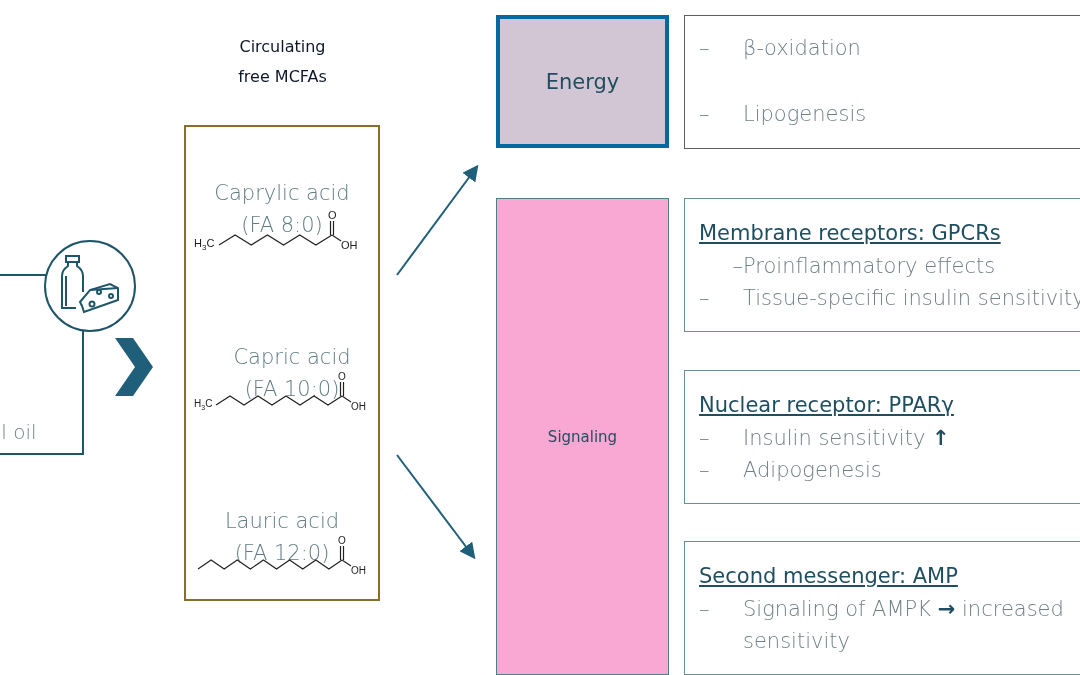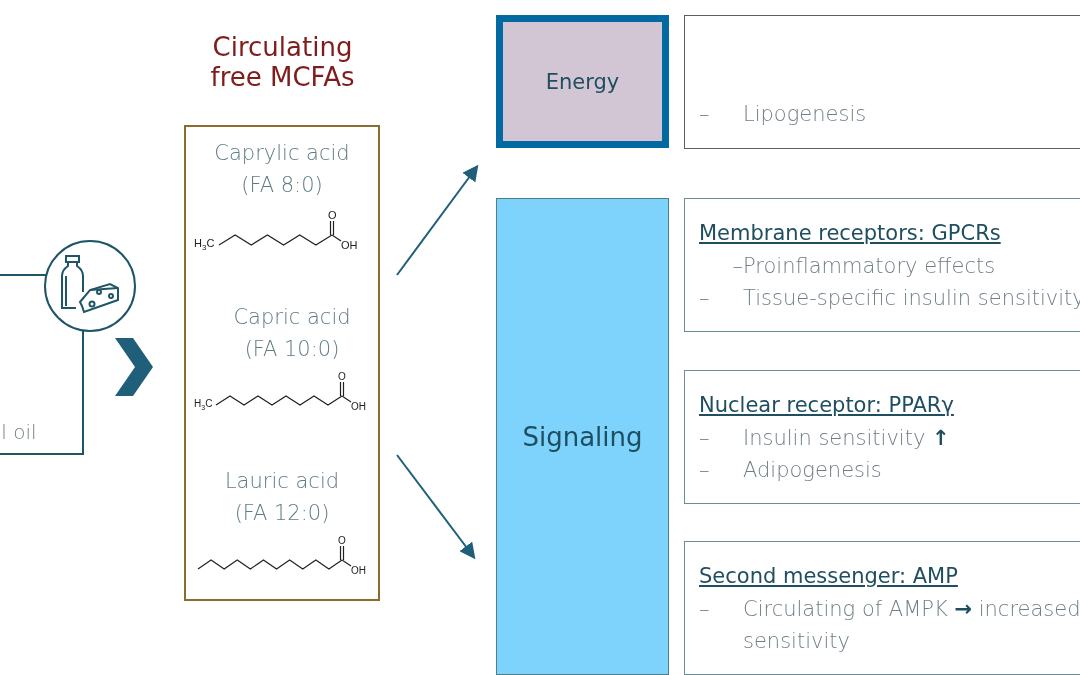--- a/index.html
+++ b/index.html
@@ -18,44 +18,44 @@
   .src-text { color: #6f7f86; font-size: 20px; position: absolute; white-space: nowrap; }
   #food-icon-wrap {
     left: 44px; top: 240px; width: 92px; height: 92px;
     border: 2px solid #1f5568; border-radius: 50%; background: #fff; box-sizing: border-box;
   }
   #chevron { left: 115px; top: 338px; }
 
   
   #circ-title {
     left: 185px; top: 32px; width: 195px; text-align: center;
-    color: #7f1d1d; font-size: 26px; line-height: 30px; font-weight: 400;
+    color: #0f172a; font-size: 16px; line-height: 30px; font-weight: 400;
   }
   #acid-box {
     left: 184px; top: 125px; width: 196px; height: 476px;
     border: 2px solid #8a6d2c; box-sizing: border-box;
   }
   .acid-name {
     position: absolute; left: 0; width: 100%; text-align: center;
-    color: #5f7c84; font-size: 21px; line-height: 32px;
+    color: #5f7c84; font-size: 21px; line-height: 32px; margin-top: 40px;
   }
   .struct { position: absolute; }
 
   
   #energy-box {
     left: 496px; top: 15px; width: 173px; height: 133px;
-    background: #d2c6d4; border: 7px solid #0369a1; box-sizing: border-box;
+    background: #d2c6d4; border: 4px solid #0369a1; box-sizing: border-box;
     display: flex; align-items: center; justify-content: center; text-align: center;
     color: #1f4e60; font-size: 21px; line-height: 32px; font-weight: 400;
   }
   #signaling-box {
     left: 496px; top: 198px; width: 173px; height: 477px;
-    background: #7dd3fc; border: 1px solid #4e7f86; box-sizing: border-box;
+    background: #f9a8d4; border: 1px solid #4e7f86; box-sizing: border-box;
     display: flex; align-items: center; justify-content: center;
-    color: #1f4e60; font-size: 26px; font-weight: 400;
+    color: #1f4e60; font-size: 15px; font-weight: 400;
   }
 
   
   .detail {
     position: absolute; left: 684px; width: 410px;
     background: #fff; box-sizing: border-box; border: 1px solid #6a8e94;
   }
   .detail.gray { border-color: #5e5e5e; }
   .detail-title { position: absolute; left: 14px; color: #1f4e60; font-size: 21px; font-weight: 400; white-space: nowrap; text-decoration: underline; }
   .item { position: absolute; left: 14px; color: #6f7f86; font-size: 21px; white-space: nowrap; }
@@ -153,32 +153,33 @@
 <div id="energy-box" class="abs">
   <div>
     <div>Energy</div>
   </div>
 </div>
 <div id="signaling-box" class="abs">
   <span>Signaling</span>
 </div>
 
 <div class="detail gray" style="top:15px; height:134px;">
+  <div class="item" style="top:20px;"><span class="dash">–</span><span>β-oxidation</span></div>
   <div class="item" style="top:86px;"><span class="dash">–</span><span>Lipogenesis</span></div>
 </div>
 
 <div class="detail" style="top:198px; height:134px;">
   <div class="detail-title" style="top:22px;">Membrane receptors: GPCRs</div>
   <div class="item" style="top:55px;text-align:right;"><span class="dash">–</span><span>Proinflammatory effects</span></div>
   <div class="item" style="top:87px;"><span class="dash">–</span><span>Tissue-specific insulin sensitivity</span></div>
 </div>
 
 <div class="detail" style="top:370px; height:134px;">
   <div class="detail-title" style="top:22px;">Nuclear receptor: PPARγ</div>
   <div class="item" style="top:87px;"><span class="dash">–</span><span>Adipogenesis</span></div>
   <div class="item" style="top:55px;"><span class="dash">–</span><span>Insulin sensitivity</span> <span class="accent-arrow">↑</span></div>
 </div>
 
 <div class="detail" style="top:541px; height:134px;">
   <div class="detail-title" style="top:22px;">Second messenger: AMP</div>
-  <div class="item" style="top:55px;"><span class="dash">–</span><span>Circulating of AMPK</span> <span class="accent-arrow">→</span> <span>increased</span></div>
+  <div class="item" style="top:55px;"><span class="dash">–</span><span>Signaling of AMPK</span> <span class="accent-arrow">→</span> <span>increased</span></div>
   <div class="item" style="top:87px; left:58px;">sensitivity</div>
 </div>
 
 </body></html>

